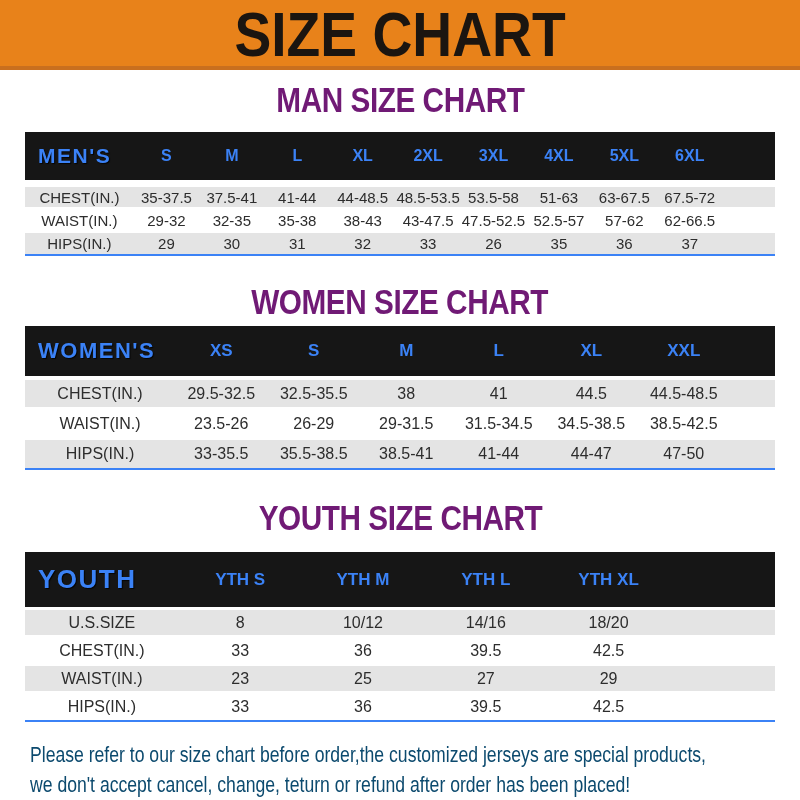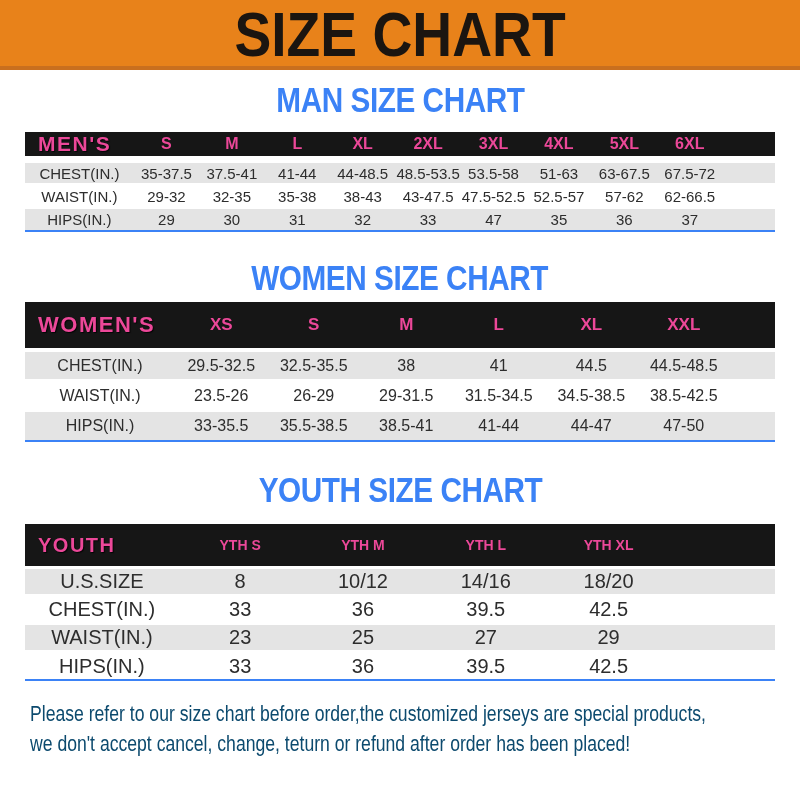--- a/index.html
+++ b/index.html
@@ -19,21 +19,21 @@
     display: flex; justify-content: center;
   }
   .banner-text {
     font-size: 60px; font-weight: 800; color: #1B1510;
     letter-spacing: 0px;
     transform: scale(0.92, 1.05);
     white-space: nowrap;
   }
 
   
-  .heading { text-align: center; font-weight: 800; color: #3b82f6; }
+  .heading { text-align: center; font-weight: 800; color: #701a75; }
   .heading .cond {
     display: inline-block;
     font-size: 32px; line-height: 36px;
     letter-spacing: -0.5px;
     transform: scale(0.93, 1.12);
     white-space: nowrap;
   }
   .h-men   { margin-top: 12px; }
   .h-women { margin-top: 28px; }
   .h-youth { margin-top: 30px; }
@@ -42,22 +42,22 @@
   .size-table {
     width: 750px; margin: 0 auto;
     border-collapse: separate; border-spacing: 0;
     table-layout: fixed;
   }
   .t-men   { margin-top: 14px; }
   .t-women { margin-top: 6px;  }
   .t-youth { margin-top: 16px; }
 
   .size-table th {
-    background: #161616; color: #ec4899;
-    font-weight: bold; text-align: center; padding: 0;
+    background: #161616; color: #3b82f6;
+    font-weight: bold; text-align: center; padding: 12px;
   }
   .size-table th.bar-label {
     text-align: left; padding-left: 13px;
     letter-spacing: 1.5px; font-weight: 800;
     text-shadow: 1px 1px 1px rgba(0,0,0,0.8);
   }
   .size-table td {
     text-align: center; padding: 0;
     color: #2d2d2d;
     border-bottom: 3px solid #ffffff;
@@ -69,24 +69,24 @@
   .t-men th   { height: 29px; font-size: 16px; border-bottom: 7px solid #fff; }
   .t-men th.bar-label { font-size: 21px; width: 14.5%; }
   .t-men th.filler    { width: 7%; }
   .t-men td   { height: 23px; font-size: 15px; }
 
   .t-women th { height: 50px; font-size: 17px; border-bottom: 4px solid #fff; margin-left: 48px; }
   .t-women th.bar-label { font-size: 22px; width: 20%; }
   .t-women th.filler    { width: 6%; }
   .t-women td { height: 30px; font-size: 16px; }
 
-  .t-youth th { height: 45px; font-size: 14px; border-bottom: 3px solid #fff; }
-  .t-youth th.bar-label { font-size: 20px; width: 20.5%; }
+  .t-youth th { height: 45px; font-size: 17px; border-bottom: 3px solid #fff; }
+  .t-youth th.bar-label { font-size: 26px; width: 20.5%; }
   .t-youth th.filler    { width: 14%; }
-  .t-youth td { height: 28px; font-size: 20px; }
+  .t-youth td { height: 28px; font-size: 16px; }
 
   
   .footer { margin: 18px 0 0 30px; color: #0c4a6e; }
   .footer-line {
     font-size: 22px; line-height: 30px;
     white-space: nowrap;
     transform: scaleX(0.8); transform-origin: 0 50%;
   }
 </style>
 </head>
@@ -143,21 +143,21 @@
           <td>62-66.5</td>
           <td class="filler"></td>
         </tr>
         <tr>
           <td class="row-label">HIPS(IN.)</td>
           <td>29</td>
           <td>30</td>
           <td>31</td>
           <td>32</td>
           <td>33</td>
-          <td>47</td>
+          <td>26</td>
           <td>35</td>
           <td>36</td>
           <td>37</td>
           <td class="filler"></td>
         </tr>
       </tbody>
     </table>
 </div>
 
 <div class="section">

